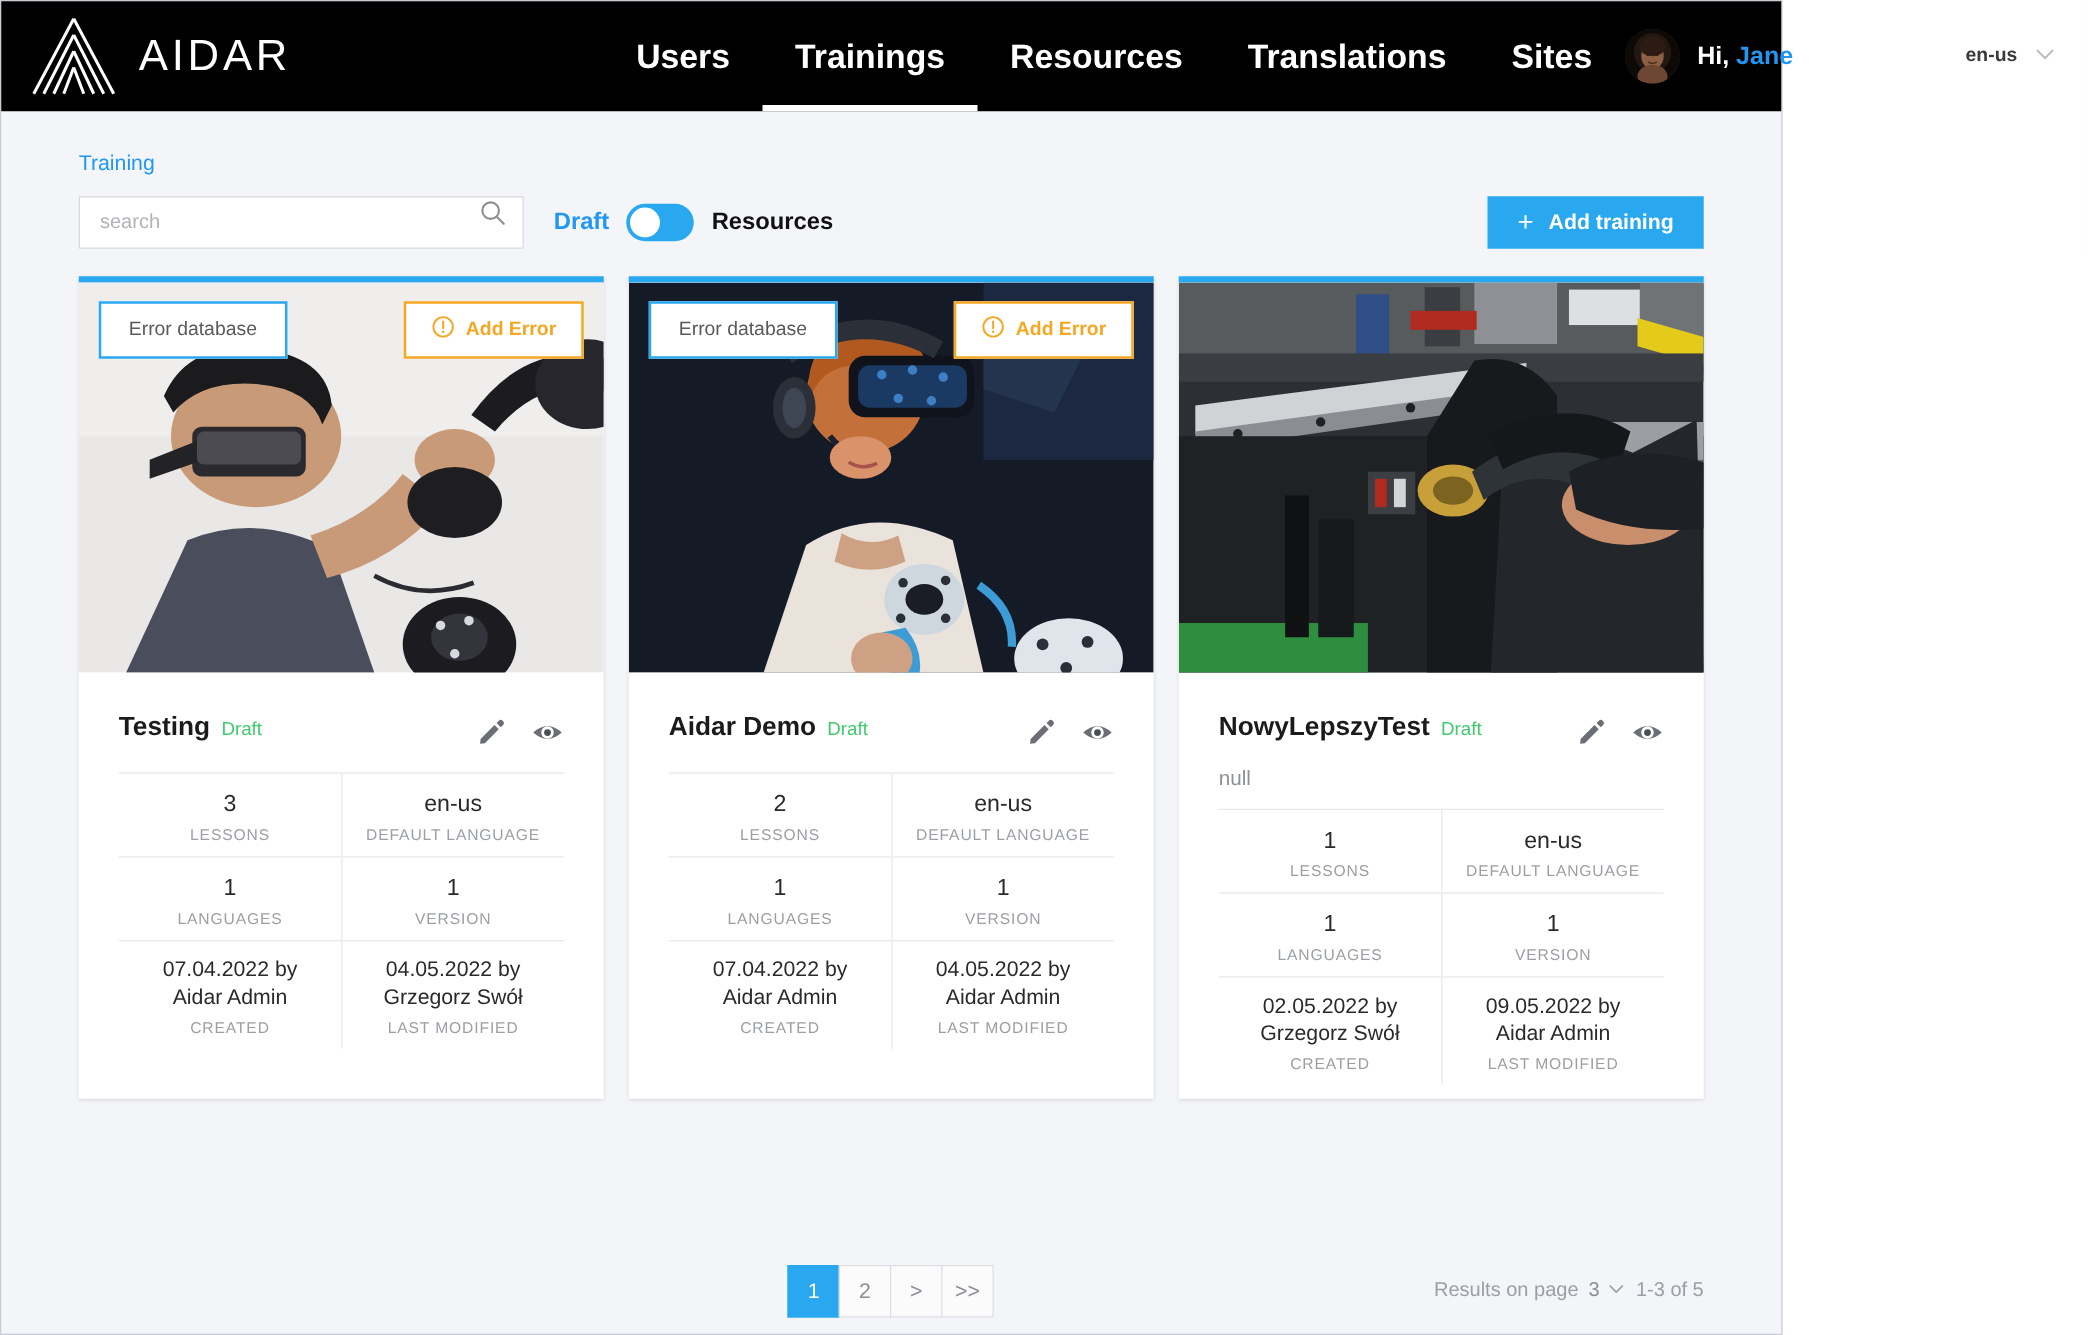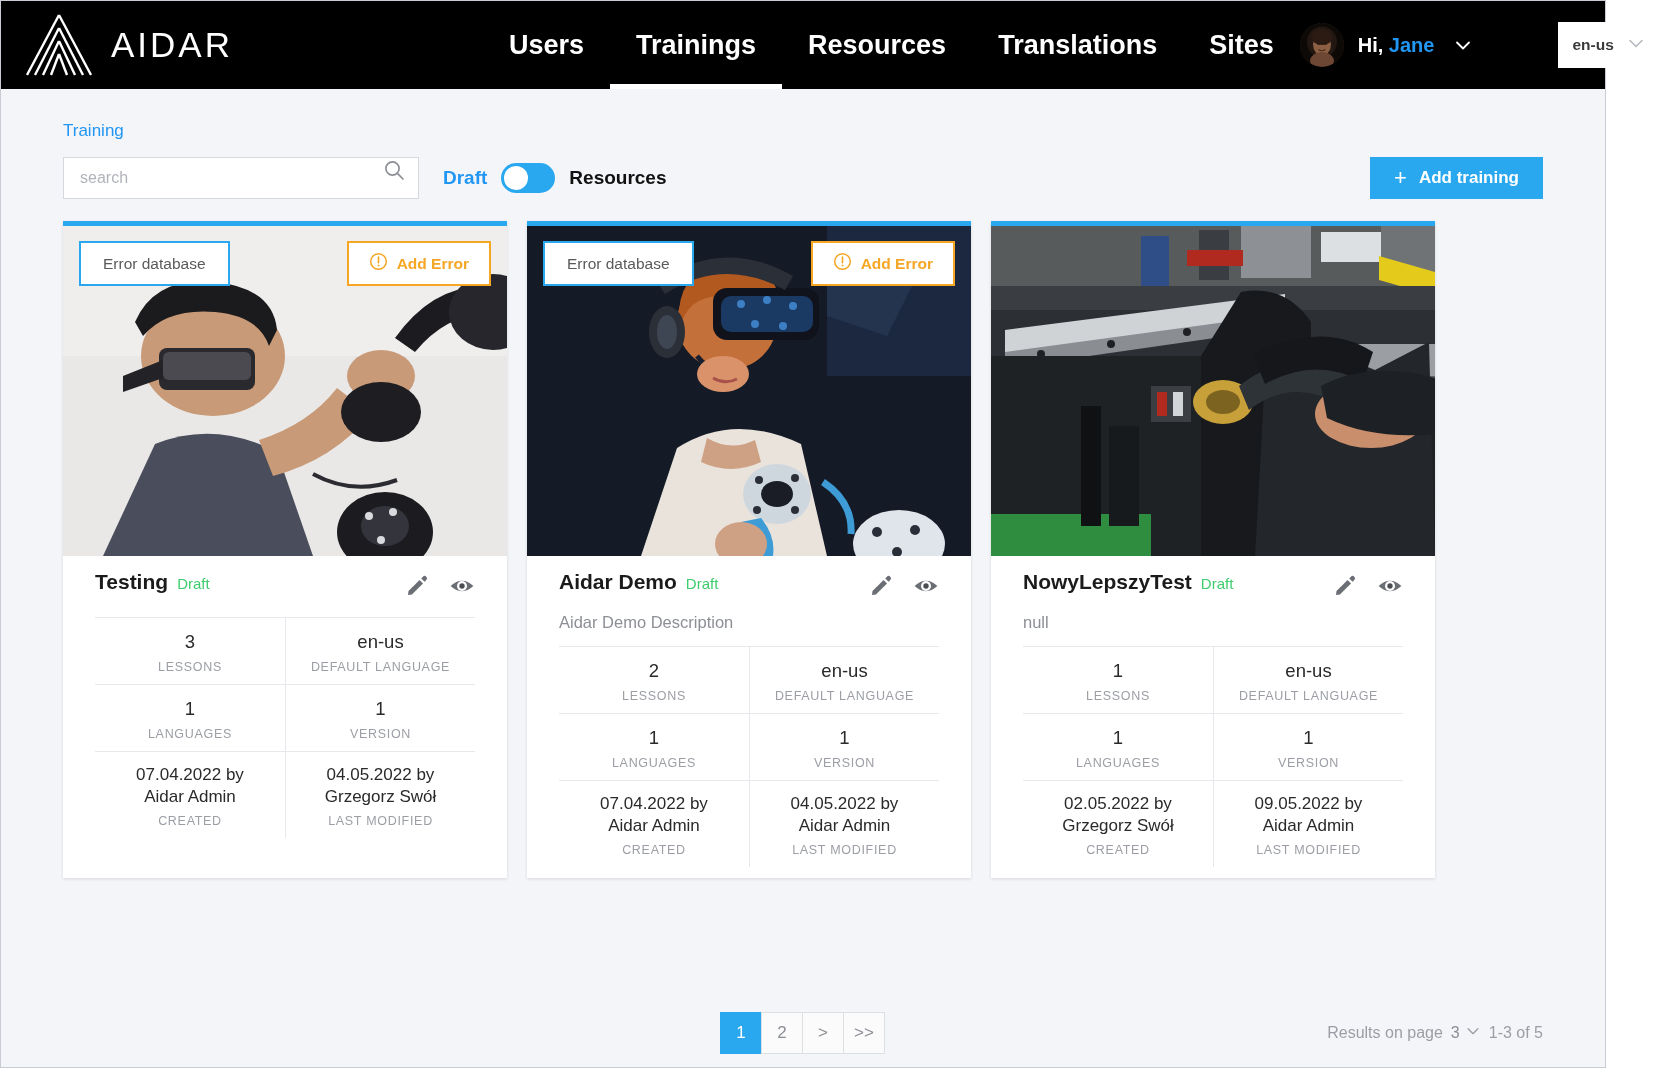--- a/index.html
+++ b/index.html
@@ -4,21 +4,21 @@
 <style>
   * { box-sizing: border-box; margin: 0; padding: 0; }
   html, body {
     width: 1670px; height: 1068px;
     font-family: "Liberation Sans", sans-serif;
     background: #ffffff;
     overflow: hidden;
   }
   #page {
     position: relative;
-    width: 1606px; height: 1068px;
+    width: 1426px; height: 1068px;
     background: #f4f5f9;
     border: 1px solid #c9ccd4;
   }
 
   
   .topbar {
     position: relative;
     height: 88px;
     background: #000000;
     display: flex;
@@ -575,21 +575,20 @@
               </span>
               <span class="icon-btn">
                 <svg viewBox="0 0 26 26" width="26" height="26">
                     <path d="M1.6 13 Q13 2.6 24.4 13 Q13 23.4 1.6 13z" fill="#6b6e74"></path>
                     <circle cx="13" cy="13" r="5" fill="#ffffff"></circle>
                     <circle cx="13" cy="13" r="2.7" fill="#4a4d52"></circle>
                   </svg>
               </span>
             </span>
           </div>
-          <div class="card-desc">Aidar Demo Description</div>
           <div class="stats">
             <div class="stat-row">
               <div class="stat-cell">
                 <div class="stat-val">2</div>
                 <div class="stat-lbl">LESSONS</div>
               </div>
               <div class="stat-cell">
                 <div class="stat-val">en-us</div>
                 <div class="stat-lbl">DEFAULT LANGUAGE</div>
               </div>

